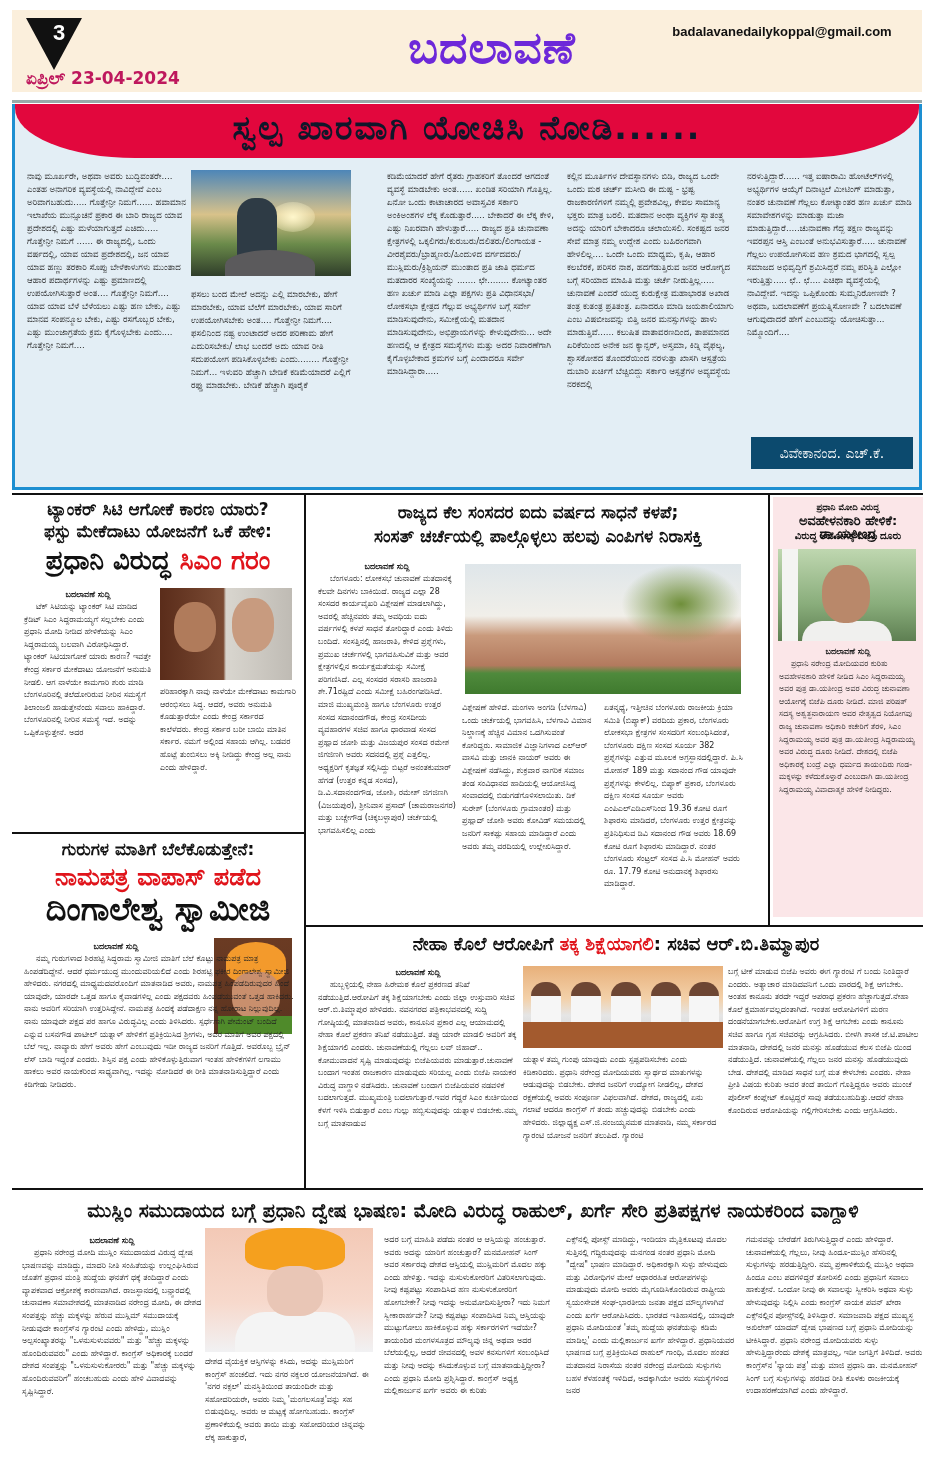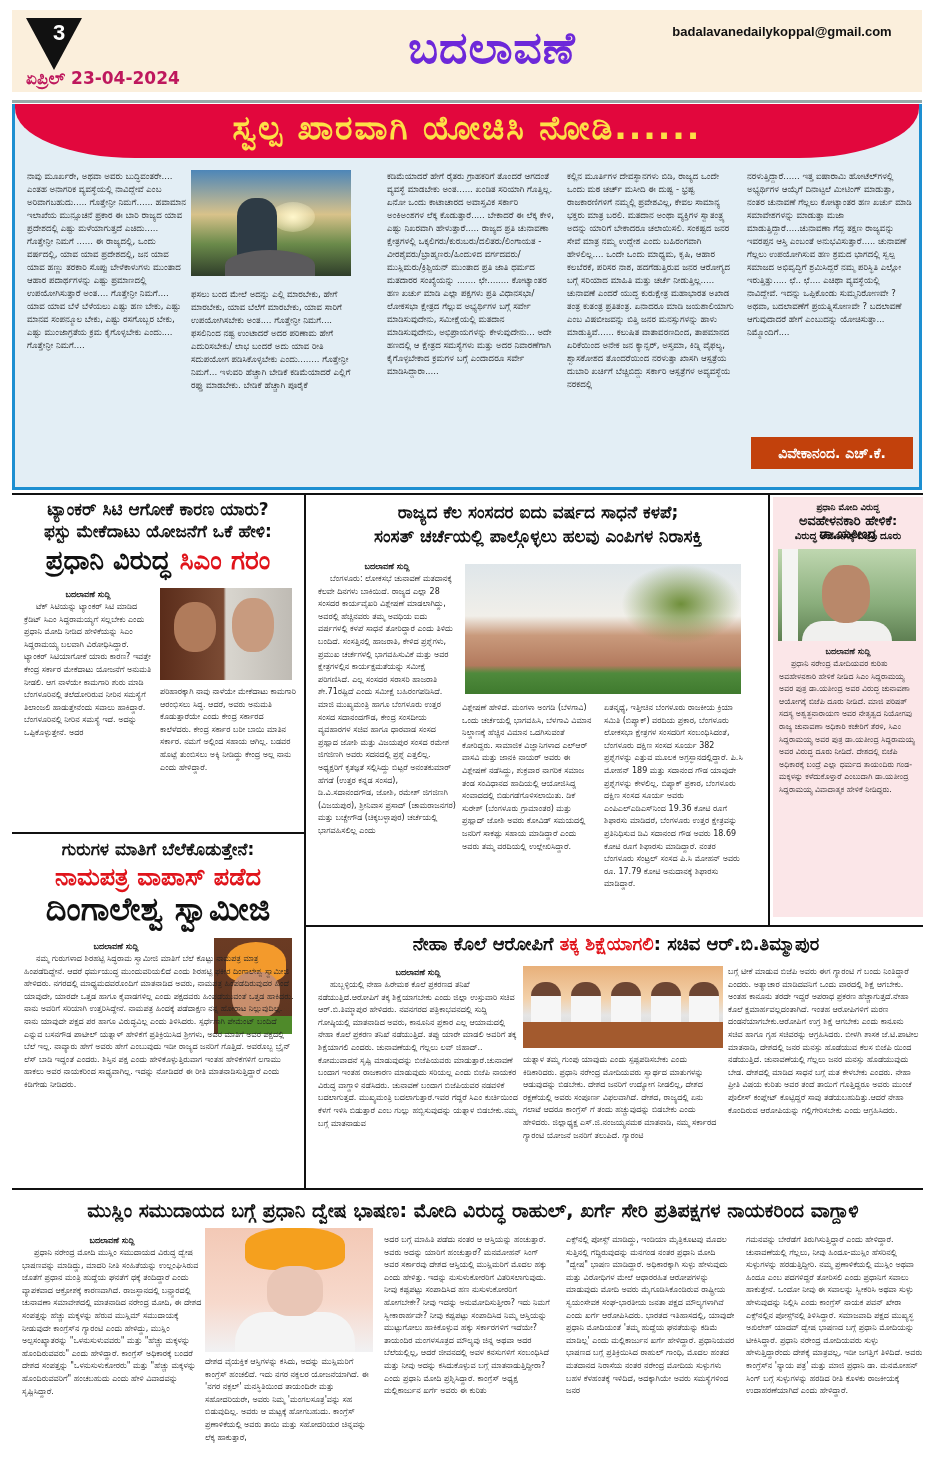--- a/index.html
+++ b/index.html
@@ -16,32 +16,32 @@
     font-size: 44px; font-weight: bold; color: #6d28d9; letter-spacing: 1px; }
   .mast-contact { position: absolute; left: 640px; top: 10px; width: 260px; text-align: center;
     font-family: "Liberation Sans", sans-serif; font-weight: bold; font-size: 13px; line-height: 23px; }
 
   .rule-top { position: absolute; left: 12px; top: 100px; width: 910px; height: 3px; background: #9aa; }
 
   .feature { position: absolute; left: 12px; top: 104px; width: 910px; height: 386px;
     background: #e3eef5; border: 3px solid #1d8fd1; border-top: none; }
   .feature-banner { position: absolute; left: 0; top: 0; width: 904px; height: 54px; background: #e2073d;
     border-radius: 0 0 120px 120px / 0 0 50px 50px; }
-  .feature-title { position: absolute; left: 0; top: 4px; width: 904px; text-align: center; color: #fde047;
+  .feature-title { position: absolute; left: 0; top: 4px; width: 904px; text-align: center; color: #0f172a;
     font-size: 33px; font-weight: bold; letter-spacing: 2px; }
   .col { position: absolute; font-size: 8.6px; line-height: 13px; color: #222; }
   .feature-img { position: absolute; left: 176px; top: 66px; width: 160px; height: 106px;
     background: linear-gradient(180deg, #4d86b8 0%, #d8c28a 42%, #6a8a4a 70%, #2f3d2a 100%); overflow: hidden; }
   .feature-img .sun { position: absolute; left: 80px; top: 32px; width: 44px; height: 30px; border-radius: 50%;
     background: radial-gradient(#fff7cc, rgba(255,240,180,0)); }
   .feature-img .person { position: absolute; left: 46px; top: 28px; width: 40px; height: 62px; background: #2e3b45;
     border-radius: 18px 18px 6px 6px; }
   .feature-img .rock { position: absolute; left: 34px; top: 80px; width: 90px; height: 30px; background: #5b5a5c; border-radius: 50% 50% 0 0; }
-  .byline-box { position: absolute; left: 736px; top: 333px; width: 162px; height: 32px; background: #c2410c;
-    color: #fff; font-size: 14px; font-weight: bold; text-align: center; line-height: 32px; }
+  .byline-box { position: absolute; left: 736px; top: 333px; width: 162px; height: 32px; background: #0c4a6e;
+    color: #fff; font-size: 14px; font-weight: normal; text-align: center; line-height: 32px; }
 
   .vline { position: absolute; background: #111; width: 2px; }
   .hline { position: absolute; background: #111; height: 2px; }
 
   .headline { position: absolute; text-align: center; font-weight: bold; color: #111; }
   .red { color: #e0141b; }
   .dateline { font-weight: bold; text-align: center; font-size: 8px; line-height: 13px; }
 
   .photo { position: absolute; overflow: hidden; }
   .ph-cm { background: linear-gradient(90deg, #5a2c1a 0%, #7b4b34 48%, #d9d6cf 50%, #bfbbb4 100%); }

